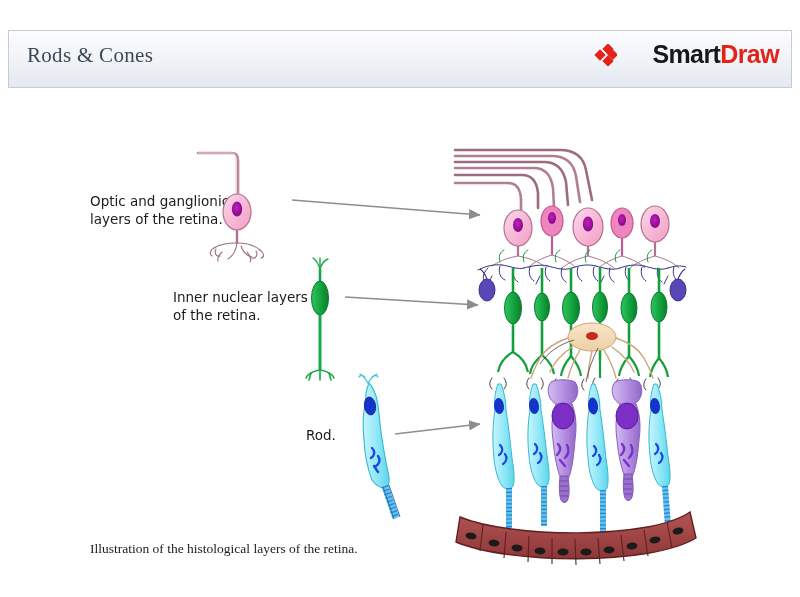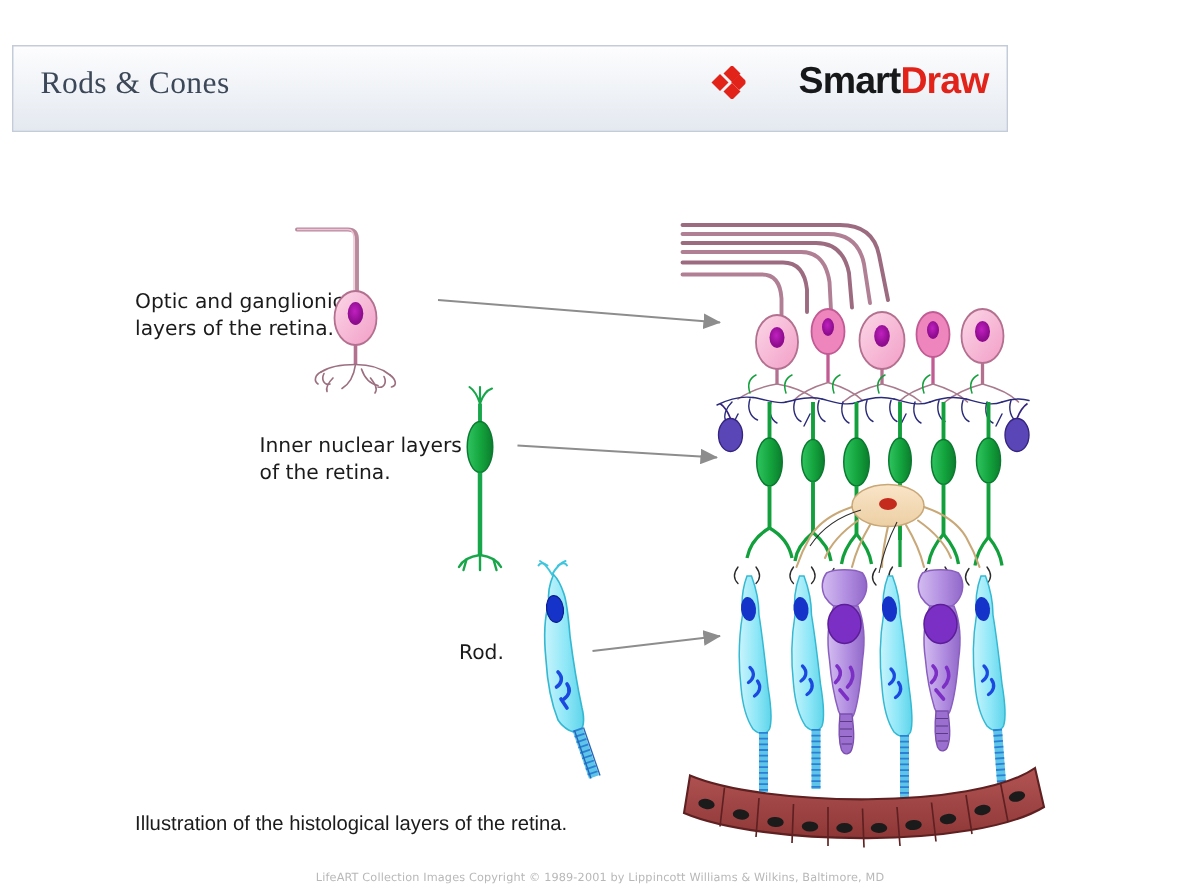--- a/index.html
+++ b/index.html
@@ -10,21 +10,21 @@
     overflow:hidden;
     position:relative;
   }
   .slide{
     position:absolute;inset:0;
     background:#ffffff;
   }
   
   .header{
     position:absolute;
-    left:8px;top:30px;width:664px;height:58px;
+    left:8px;top:30px;width:784px;height:58px;
     box-sizing:border-box;
     border:1px solid #c3ccd8;
     background:linear-gradient(to bottom,#fdfdfe 0%,#f4f6f9 35%,#e4e9f0 100%);
   }
   .header-title{
     position:absolute;
     left:18px;top:12px;
     font-family:"Liberation Serif", serif;
     font-size:21px;
     color:#3c4858;
@@ -55,21 +55,21 @@
     position:absolute;
     font-family:"DejaVu Sans", sans-serif;
     font-size:13.5px;
     color:#1b1b1b;
     line-height:1.32;
     white-space:pre-line;
   }
   .caption{
     position:absolute;
     left:90px;top:541px;
-    font-family:Liberation Sans, sans-serif;
+    font-family:Liberation Serif, serif;
     font-size:13.5px;
     color:#1b1b1b;
   }
   .copyright{
     position:absolute;
     left:0;right:0;top:580px;
     text-align:center;
     font-family:"DejaVu Sans", sans-serif;
     font-size:7.5px;
     color:#b8b8b8;
@@ -103,21 +103,20 @@
 
   <div class="callout" style="left:90px;top:193px;">Optic and ganglionic
 layers of the retina.</div>
 
   <div class="callout" style="left:173px;top:289px;">Inner nuclear layers
 of the retina.</div>
 
   <div class="callout" style="left:306px;top:427px;text-align:right;">Rod.</div>
 
   <div class="caption">Illustration of the histological layers of the retina.</div>
-  <div class="copyright">LifeART Collection Images Copyright © 1989-2001 by Lippincott Williams &amp; Wilkins, Baltimore, MD</div>
 
   <svg class="art" viewBox="0 0 800 597">
     <defs>
       <marker id="ah" markerWidth="9" markerHeight="8" refX="8.5" refY="4" orient="auto">
         <path d="M0,0 L9,4 L0,8 Z" fill="#8d8d8d"></path>
       </marker>
       <radialGradient id="gnucl" cx="45%" cy="40%">
         <stop offset="0%" stop-color="#c020c0"></stop>
         <stop offset="100%" stop-color="#8e0c8e"></stop>
       </radialGradient>

